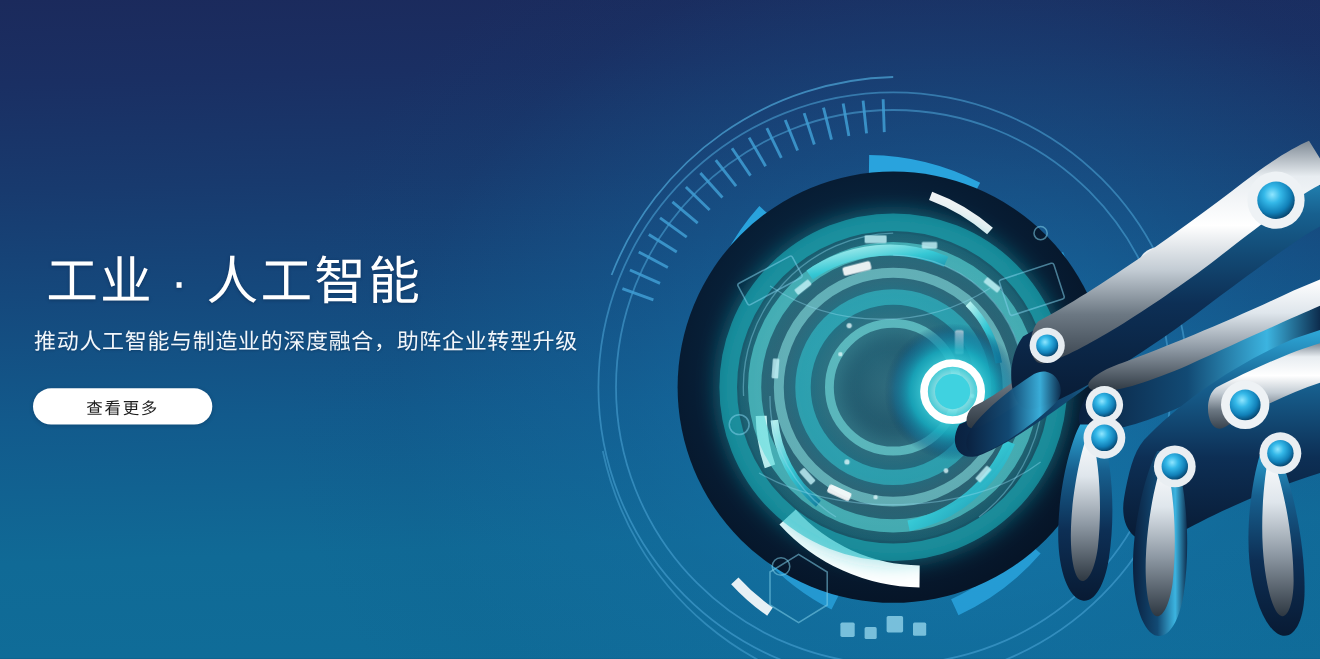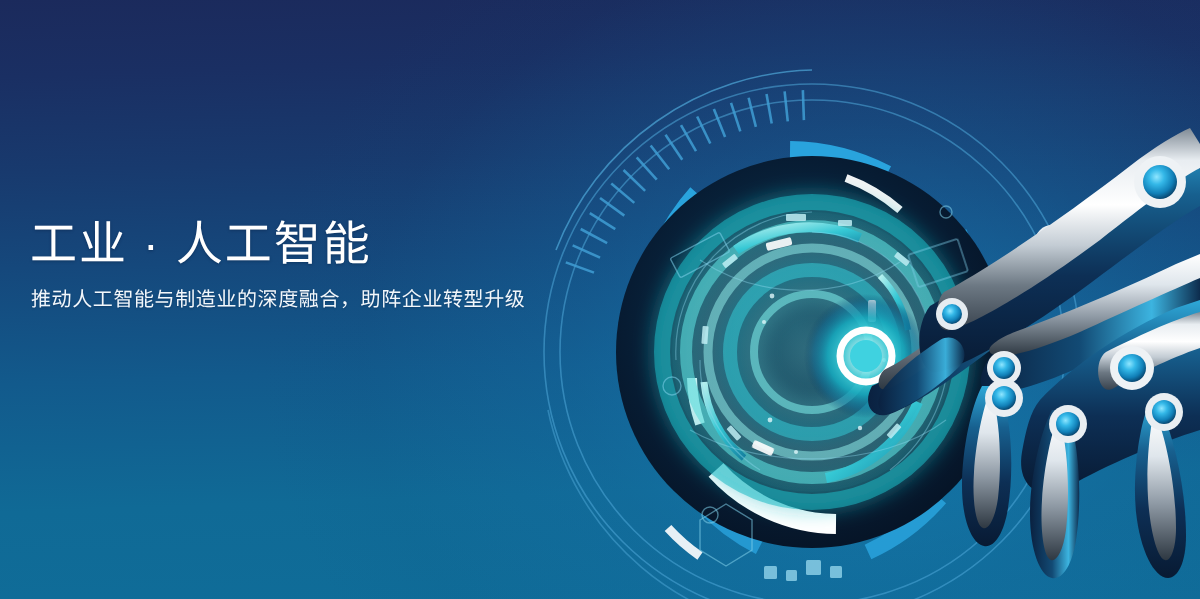--- a/index.html
+++ b/index.html
@@ -41,21 +41,21 @@
 
   
   .copy {
     position: absolute;
     left: 30px;
     top: 216px;
     width: 540px;
     z-index: 40;
   }
   .headline {
-    margin: 0;
+    margin: 12px;
     font-size: 47px;
     line-height: 1.18;
     font-weight: 400;
     color: #ffffff;
     letter-spacing: 2px;
     white-space: nowrap;
     text-shadow: 0 1px 3px rgba(0,20,50,0.35);
   }
   .subhead {
     margin: 14px 0 0 1px;
@@ -441,15 +441,16 @@
 
     <g>
       <path d="M 940 340 C 918 354 896 372 884 388 C 874 402 878 416 892 412
                C 912 406 944 382 960 366 C 972 354 958 330 940 340 Z" fill="url(#navyBody2)" opacity="0.95"></path>
     </g>
   </svg>
 
   <div class="copy">
     <h1 class="headline">工业 · 人工智能</h1>
     <p class="subhead">推动人工智能与制造业的深度融合，助阵企业转型升级</p>
+    <button class="cta">查看更多</button>
   </div>
 
 </div>
 
 </body></html>

